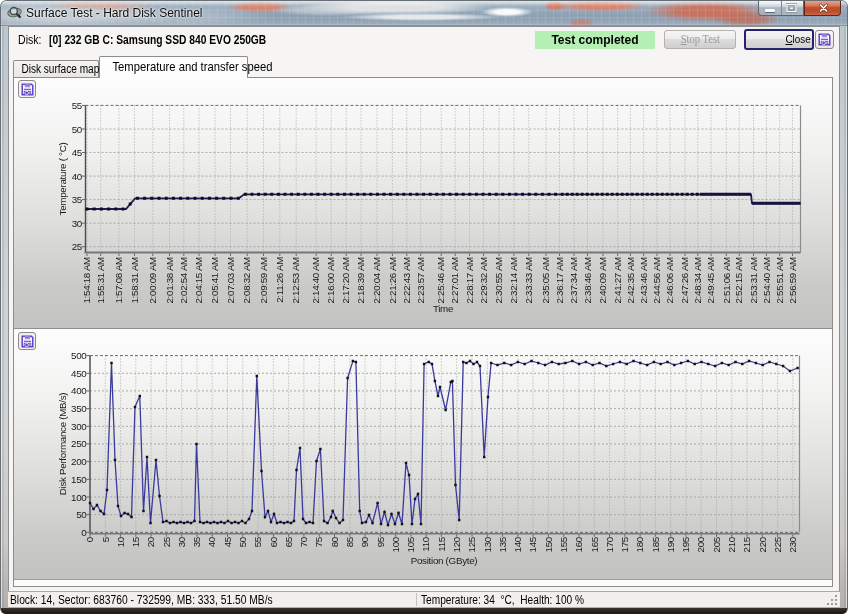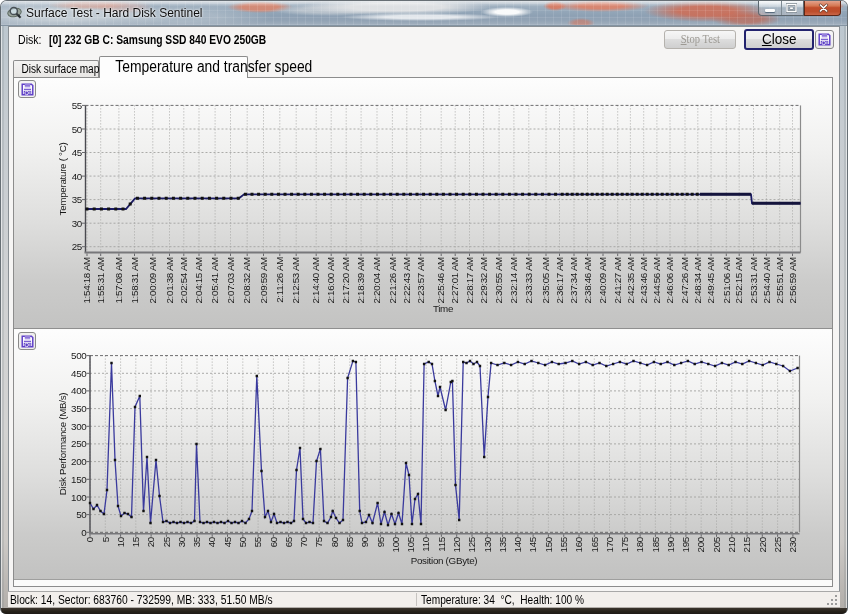--- a/index.html
+++ b/index.html
@@ -64,46 +64,48 @@
 <svg class="abs" style="left:818px;top:3px" width="11" height="10" viewBox="0 0 11 10">
  <path d="M2.4 2 L8.6 8 M8.6 2 L2.4 8" stroke="#6e4334" stroke-width="3" stroke-linecap="round"></path>
  <path d="M2.4 2 L8.6 8 M8.6 2 L2.4 8" stroke="#fff" stroke-width="1.6" stroke-linecap="round"></path>
 </svg>
 
 <div class="abs" style="left:8px;top:26px;width:832px;height:581px;background:#f6f5f4;
  border:1px solid #898f94;"></div>
 
 <div class="abs" style="left:18px;top:33px;font-size:12px;color:#000;transform:scaleX(0.88);transform-origin:left top;">Disk:</div>
 <div class="abs" style="left:49px;top:33px;font-size:12px;font-weight:bold;color:#000;white-space:nowrap;transform:scaleX(0.855);transform-origin:left top;">[0] 232 GB C: Samsung SSD 840 EVO 250GB</div>
+<div class="abs" style="left:535px;top:31px;width:120px;height:18px;background:#b4f0b4;
+ font-size:12px;font-weight:bold;text-align:center;line-height:18px;color:#000;">Test completed</div>
 <div class="abs" style="left:664px;top:30px;width:72px;height:19px;border:1px solid #b5b2ad;border-radius:3px;
  background:linear-gradient(to bottom,#f6f6f6,#ebebeb 50%,#dddddd 50%,#cfcfcf);
  font-size:12px;color:#9d9a94;text-align:center;line-height:17px;font-family:Liberation Serif, serif;"><span style="display:inline-block;transform:scaleX(0.88);"><span style="text-decoration:underline">S</span>top Test</span></div>
 <div class="abs" style="left:744px;top:29px;width:70px;height:21px;border:2px solid #23236e;border-radius:3px;
  background:linear-gradient(to bottom,#f3f3f3,#ebebeb 50%,#dddddd 50%,#cfcfcf);
- font-size:15px;color:#000;text-align:center;line-height:16px;"><span style="display:inline-block;transform:scaleX(0.9);"><span style="text-decoration:underline">C</span>lose</span></div>
+ font-size:11px;color:#000;text-align:right;line-height:16px;"><span style="display:inline-block;transform:scaleX(0.9);"><span style="text-decoration:underline">C</span>lose</span></div>
 <div class="abs" style="left:815px;top:30px;width:19px;height:19px;border:1px solid #8a8a8a;border-radius:3px;
  background:linear-gradient(to bottom,#f8f8f8,#e8e8e8);"></div>
 <svg style="position:absolute;left:818px;top:33px" width="13" height="13" viewBox="0 0 16 16">
 <rect x="1.2" y="1.2" width="13.6" height="13.6" fill="#fdfdfd"></rect>
 <path d="M1.5 1.5 H12.8 L14.5 3.2 V14.5 H1.5 Z" fill="none" stroke="#5f3fc8" stroke-width="1.8"></path>
 <rect x="4.6" y="2" width="6.8" height="4.2" fill="#fff"></rect>
 <rect x="4.6" y="2.4" width="6.8" height="1" fill="#6a4ad0"></rect>
 <rect x="4.6" y="4.2" width="6.8" height="1" fill="#6a4ad0"></rect>
 <rect x="3.6" y="7.1" width="8.8" height="1.3" fill="#5f3fc8"></rect>
 <rect x="3.4" y="9.6" width="9.2" height="5" fill="#5f3fc8"></rect>
 <circle cx="7" cy="12.2" r="2.2" fill="none" stroke="#e8e8f2" stroke-width="1.1"></circle>
 <rect x="10.4" y="10.2" width="1.2" height="3.6" fill="#d8d8ea"></rect>
 </svg>
 
 <div class="abs" style="left:13px;top:60px;width:86px;height:17px;border:1px solid #8c8c8c;border-bottom:none;
  border-radius:2px 2px 0 0;background:linear-gradient(to bottom,#f4f3f2,#e9e7e5);
  font-size:12px;white-space:nowrap;text-align:center;line-height:17px;color:#000;"><span style="display:inline-block;transform:scaleX(0.84);transform-origin:center;">Disk surface map</span></div>
 <div class="abs" style="left:99px;top:56px;width:149px;height:21px;border:1px solid #8c8c8c;border-bottom:none;
  border-radius:2px 2px 0 0;background:#fdfdfd;
- font-size:16px;white-space:nowrap;text-align:center;line-height:20px;color:#000;"><span style="display:inline-block;transform:scaleX(0.865);transform-origin:center;">Temperature and transfer speed</span></div>
+ font-size:13px;white-space:nowrap;text-align:center;line-height:20px;color:#000;"><span style="display:inline-block;transform:scaleX(0.865);transform-origin:center;">Temperature and transfer speed</span></div>
 
 <div class="abs" style="left:13px;top:77px;width:820px;height:510px;border:1px solid #8c8c8c;background:#fbfbfa;"></div>
 <div class="abs" style="left:100px;top:77px;width:147px;height:1px;background:#fdfdfd;"></div>
 
 <div class="abs" style="left:14px;top:78px;width:818px;height:250px;
  background:linear-gradient(to bottom,#fdfdfd 0%,#f1f1f0 28%,#dededd 58%,#cbcbca 82%,#c3c3c2 100%);"></div>
 <div class="abs" style="left:14px;top:328px;width:818px;height:1px;background:#8f8f8f;"></div>
 
 <div class="abs" style="left:14px;top:330px;width:818px;height:249px;
  background:linear-gradient(to bottom,#fdfdfd 0%,#f1f1f0 28%,#dededd 58%,#cbcbca 82%,#c2c2c1 100%);"></div>

